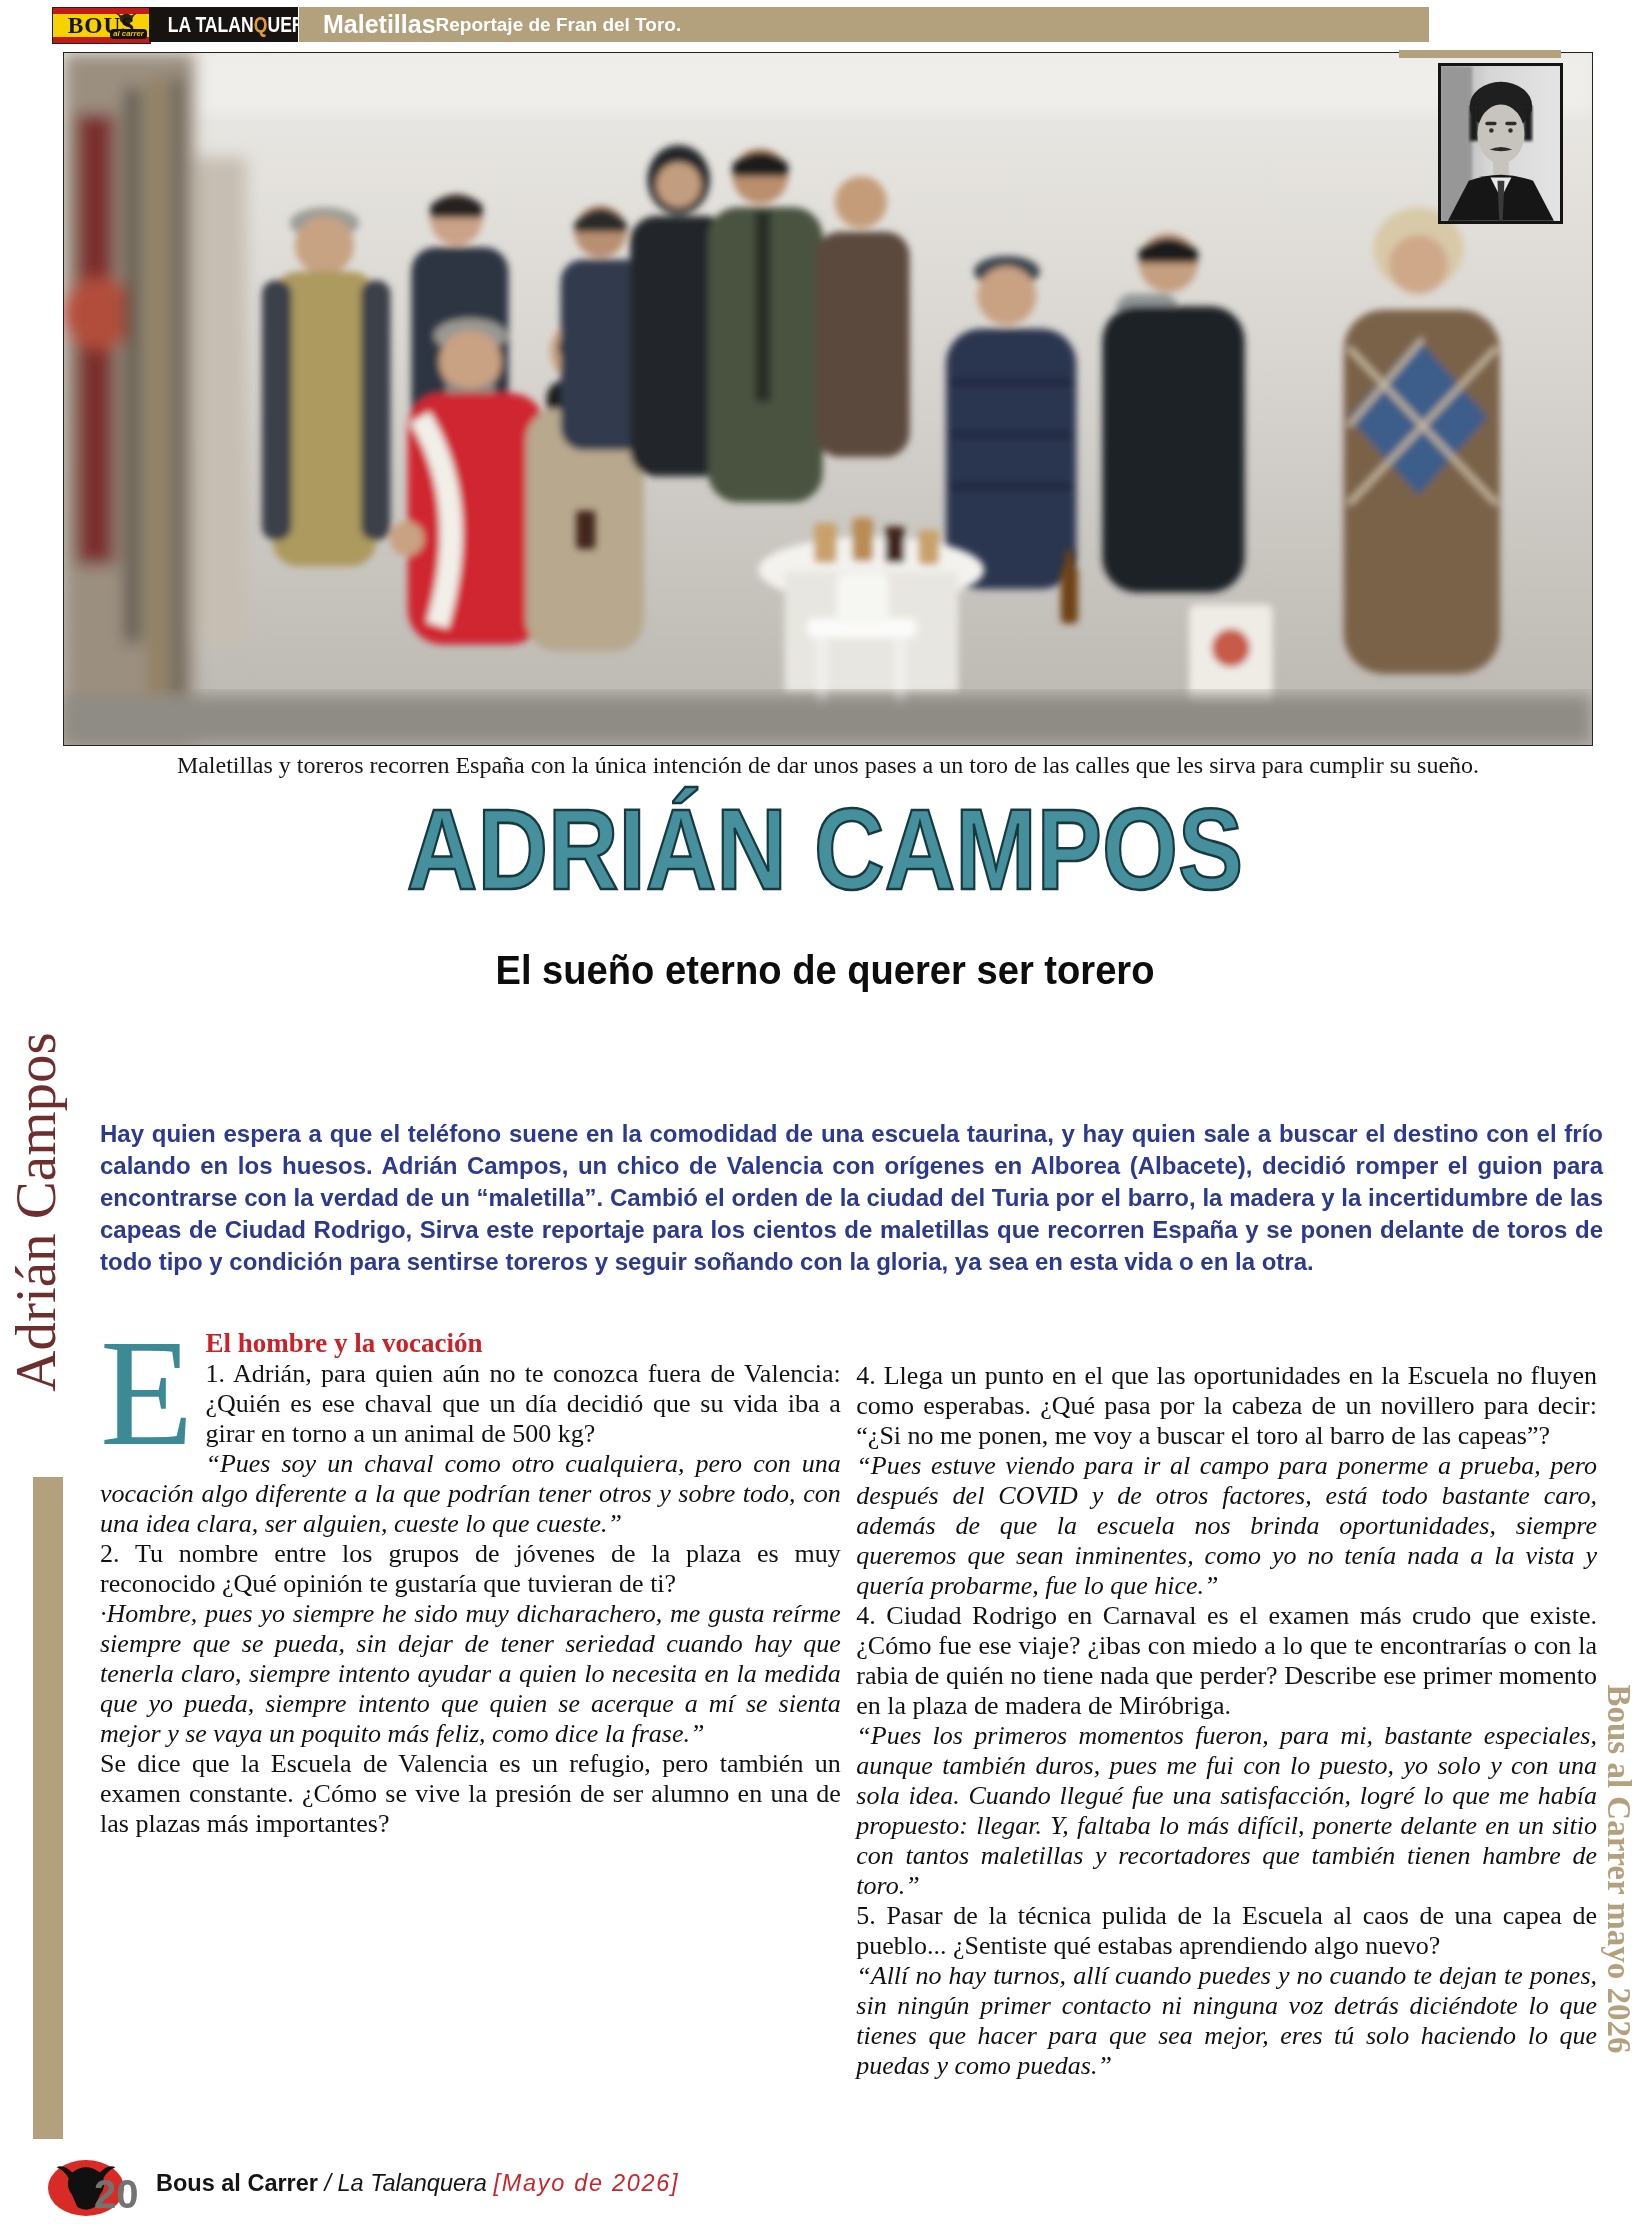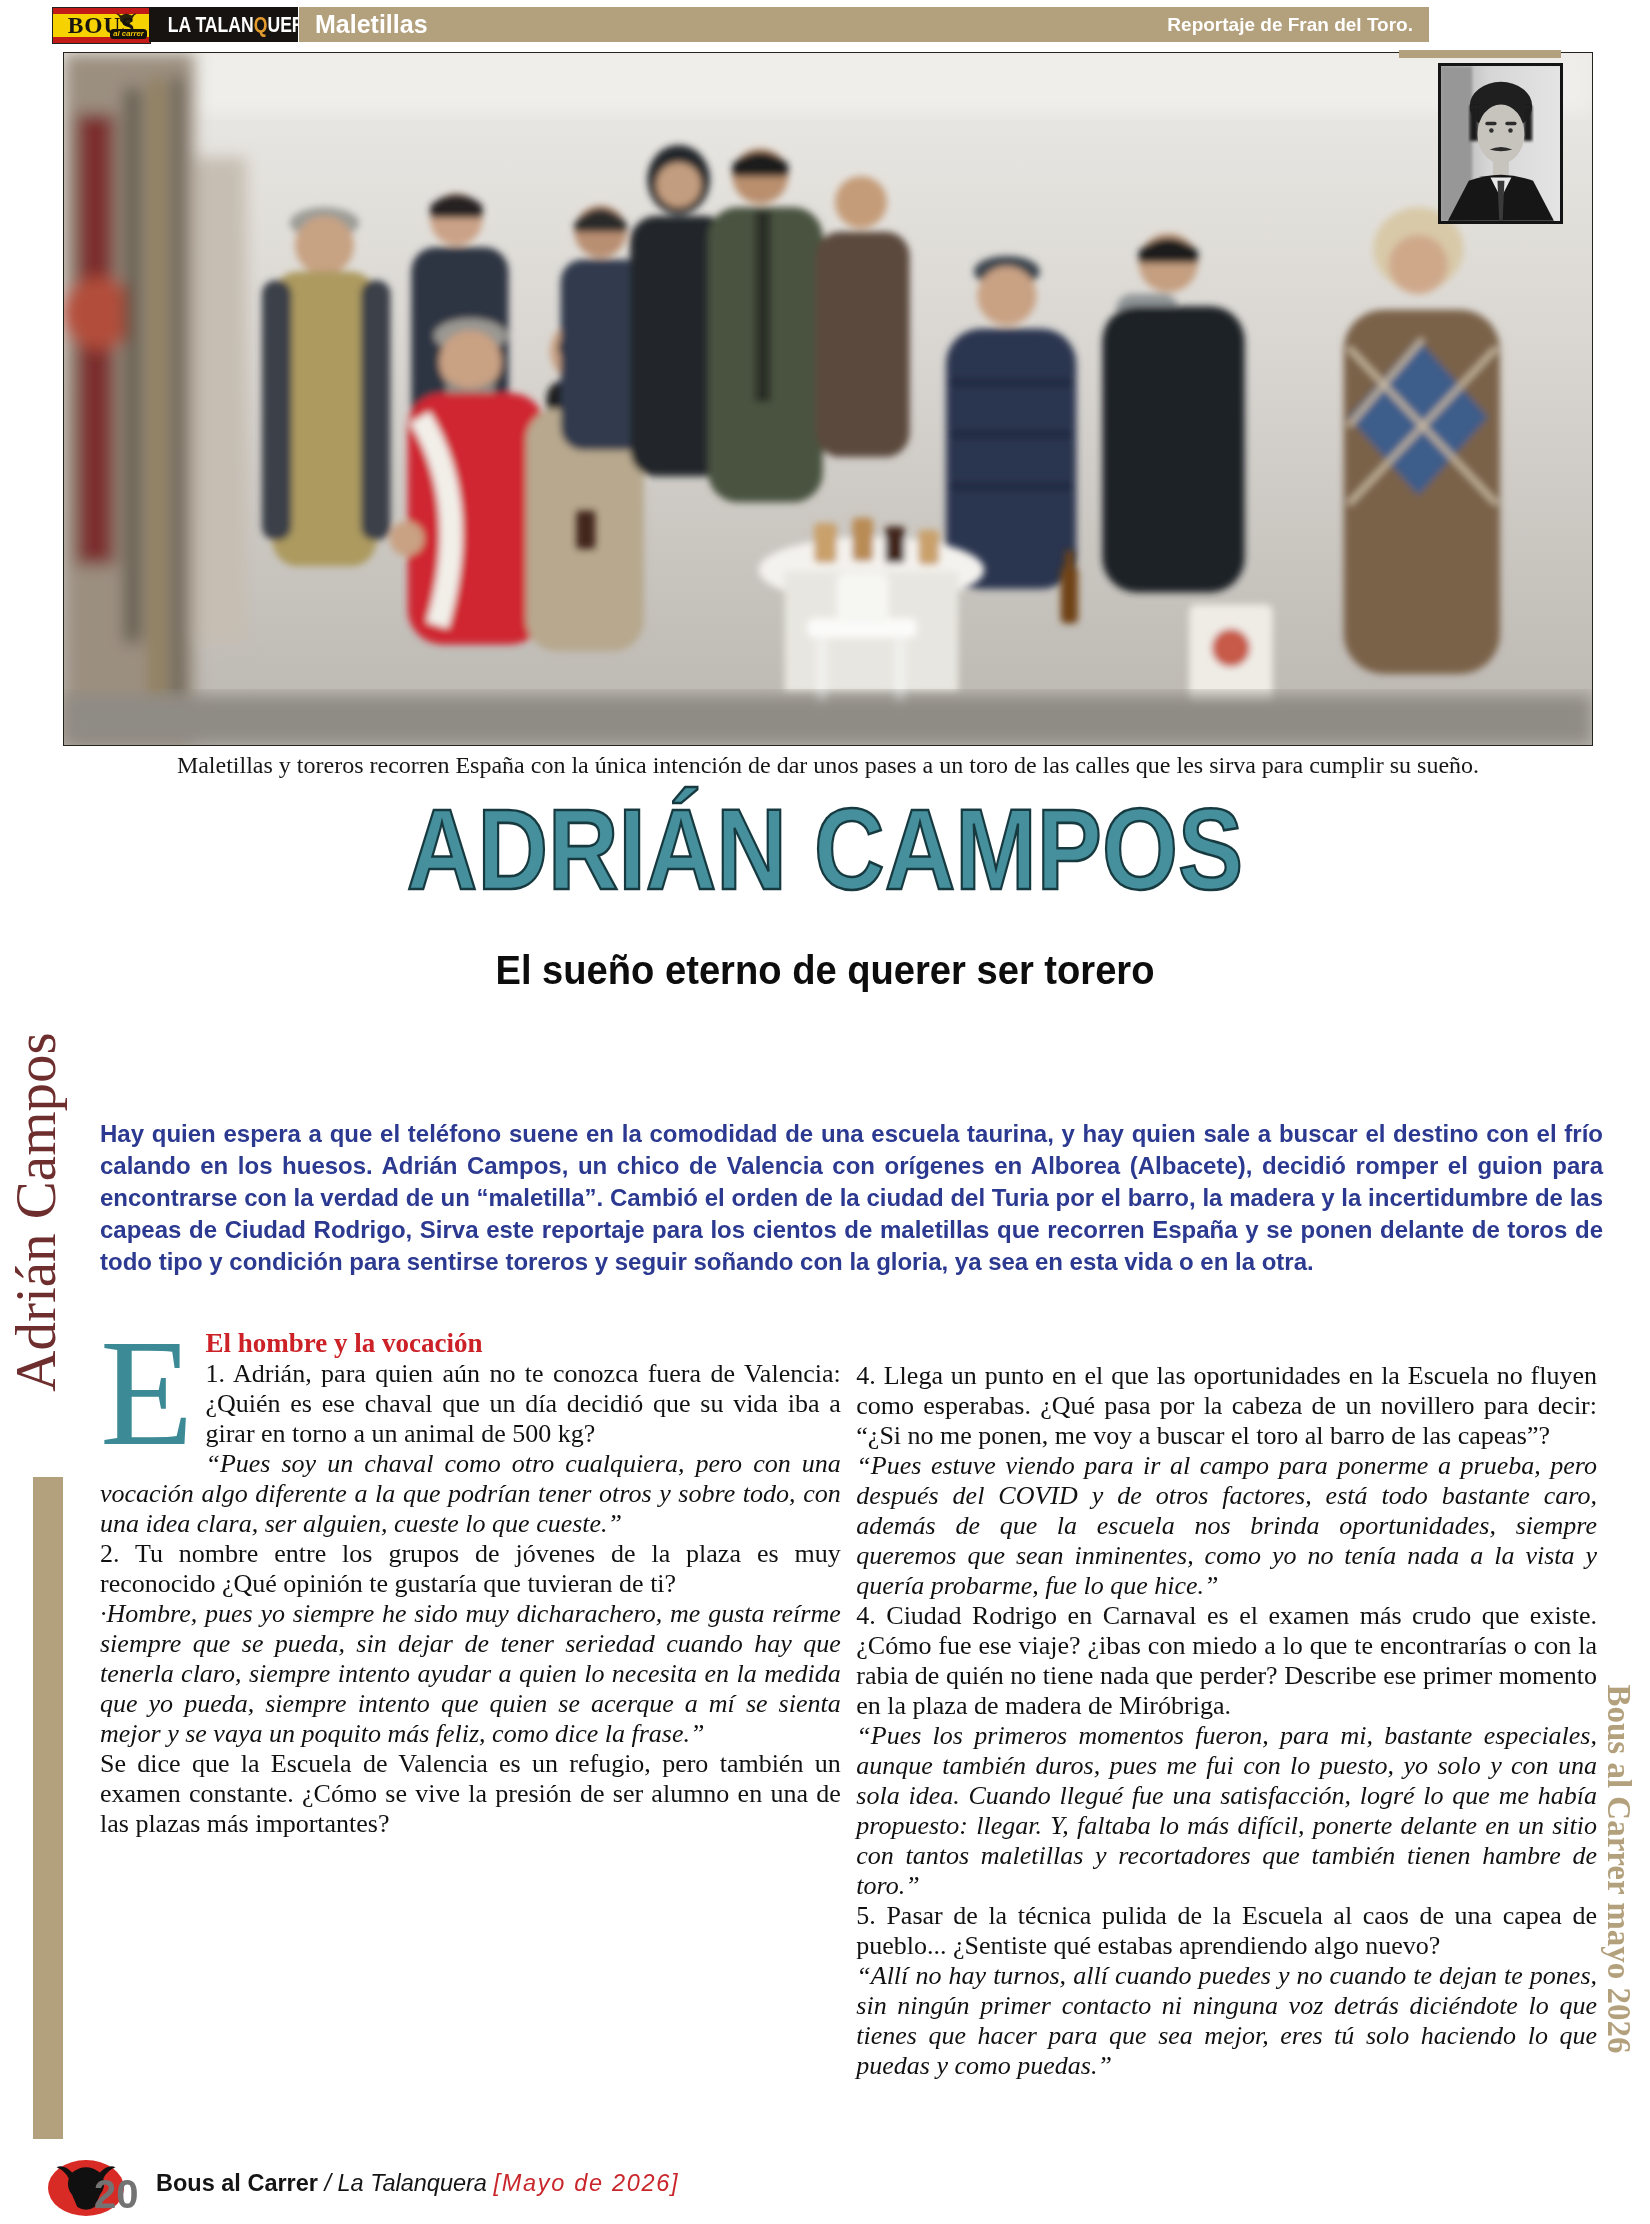--- a/index.html
+++ b/index.html
@@ -15,21 +15,21 @@
   .bous-badge{position:absolute;right:2.6px;bottom:4.3px;background:#14100c;color:#f2c400;
     font-family:"Liberation Sans",sans-serif;font-style:italic;font-weight:bold;font-size:7.8px;
     padding:0.9px 3.5px;border-radius:3.5px;line-height:1;text-align:right;}
   .bous-bull{position:absolute;right:12px;top:3.5px;width:22.6px;height:14px;opacity:.9;}
   .hdr-tala{position:absolute;left:149px;top:7px;width:149px;height:35px;background:#171311;
     display:flex;align-items:center;}
   .tala-inner{font-family:"Liberation Sans",sans-serif;font-weight:bold;font-size:22px;color:#fff;
     transform:scaleX(.8);white-space:nowrap;letter-spacing:0;}
   .tala-q{color:#e39b2d;}
   .hdr-tan{position:absolute;left:299px;top:7px;width:1130px;height:35px;background:#b3a07c;
-    display:flex;align-items:center;justify-content:space-between;padding:0 16px;box-sizing:border-box;}
+    display:flex;align-items:center;justify-content:flex-start;padding:0 24px;box-sizing:border-box;}
   .hdr-section{font-family:"Liberation Sans",sans-serif;font-weight:bold;font-size:25px;color:#fff;}
   .hdr-byline{font-family:"Liberation Sans",sans-serif;font-weight:bold;font-size:19px;color:#fff;}
 
   
   .photo{position:absolute;left:63px;top:52px;width:1530px;height:694px;border:1.7px solid #26231f;
     box-sizing:border-box;background:#cfccc7;}
   .photo svg{display:block;width:100%;height:100%;}
   .tan-strip{position:absolute;left:1399px;top:50px;width:162px;height:7.8px;background:#b3a07c;z-index:4;}
   .portrait{position:absolute;left:1438px;top:63px;width:119px;height:155px;border:3.5px solid #141414;
     background:#cfcfcf;z-index:5;box-sizing:content-box;}

